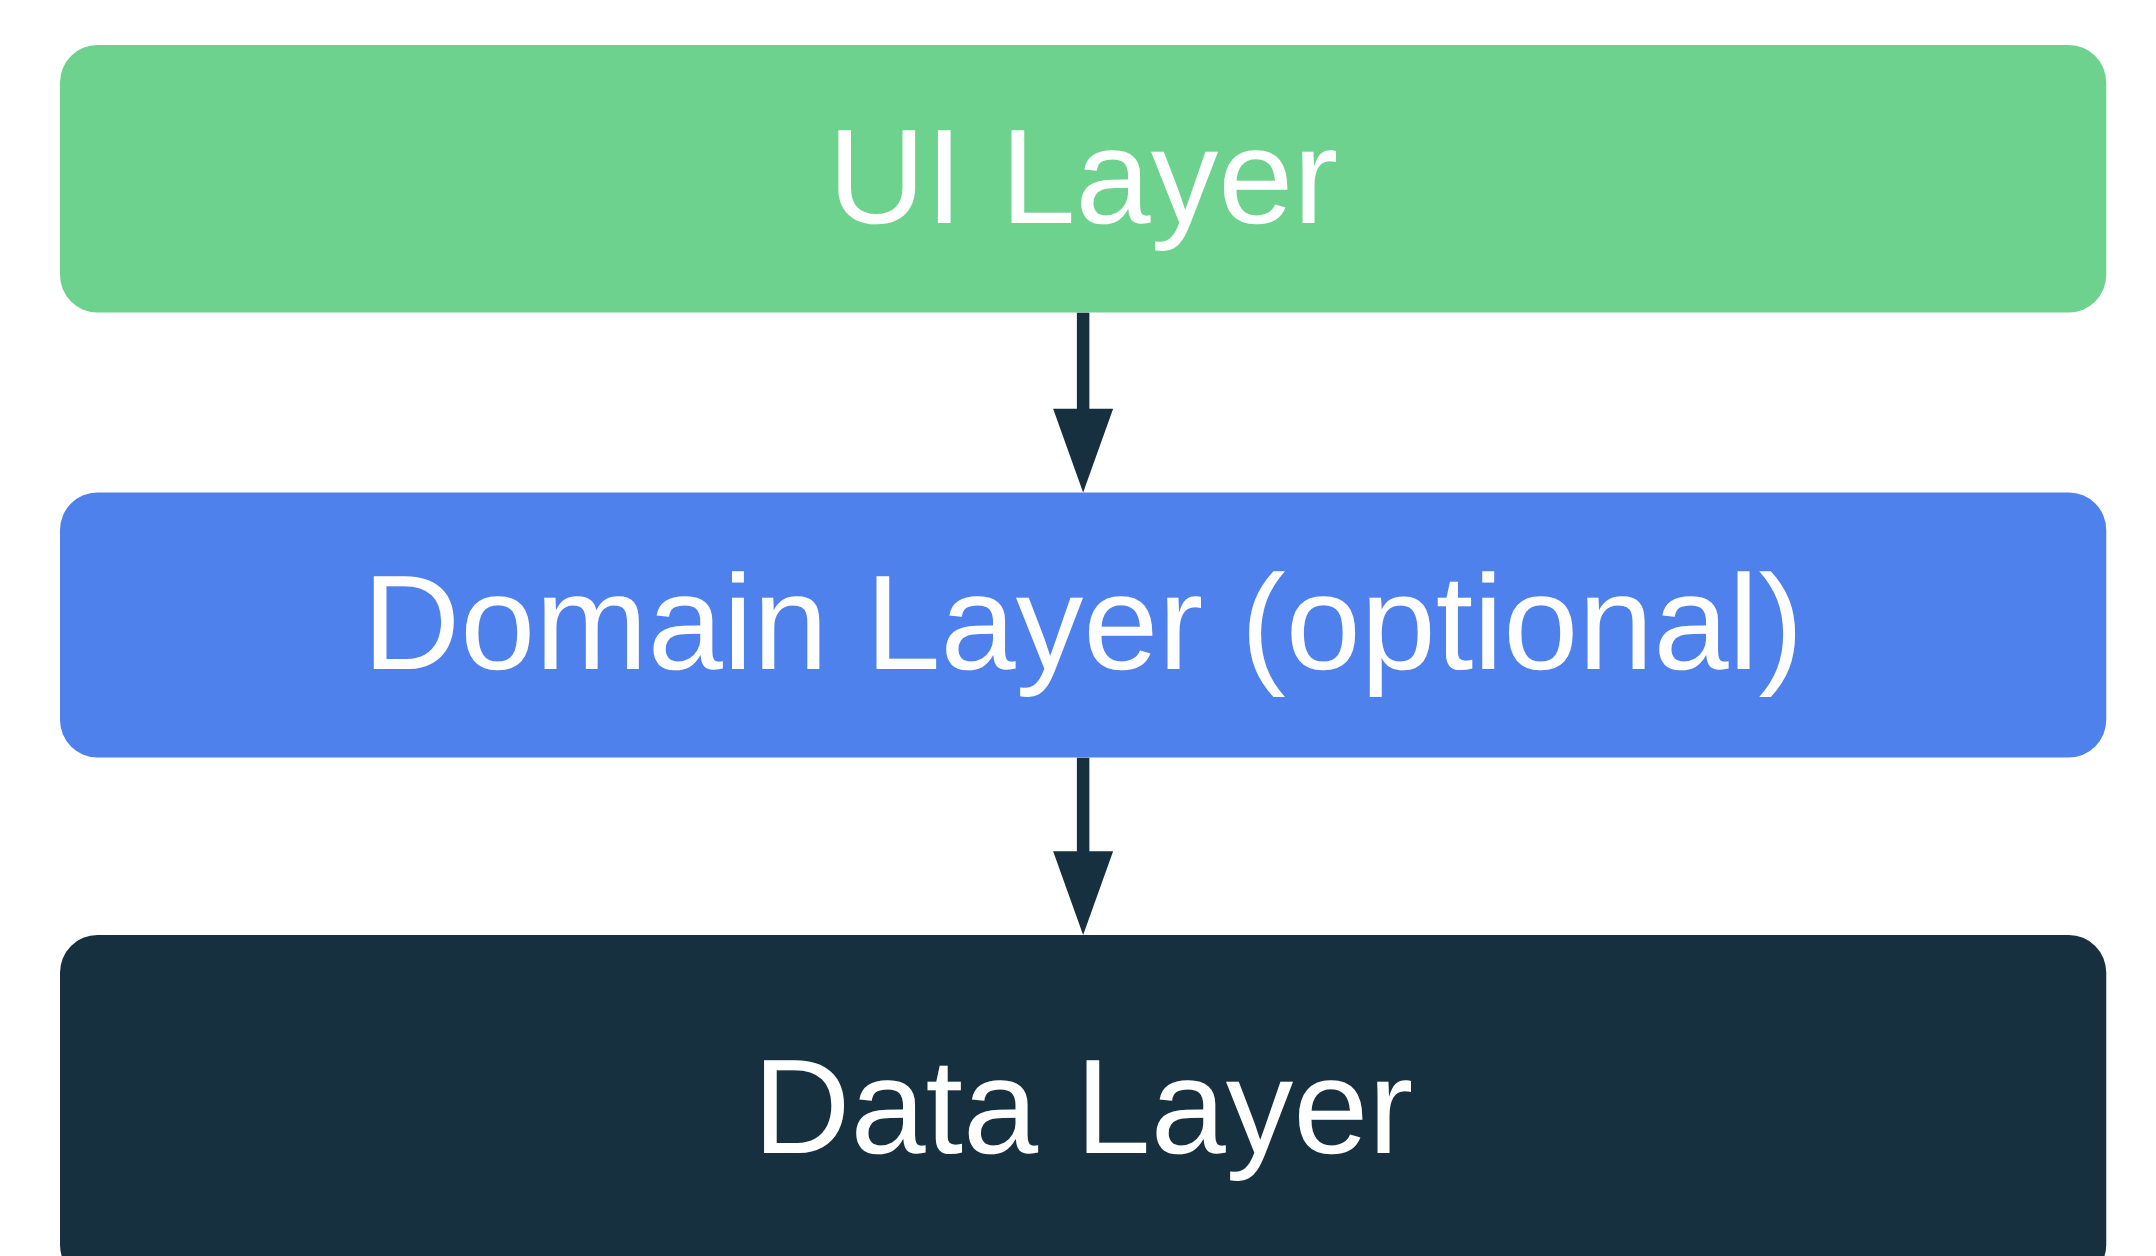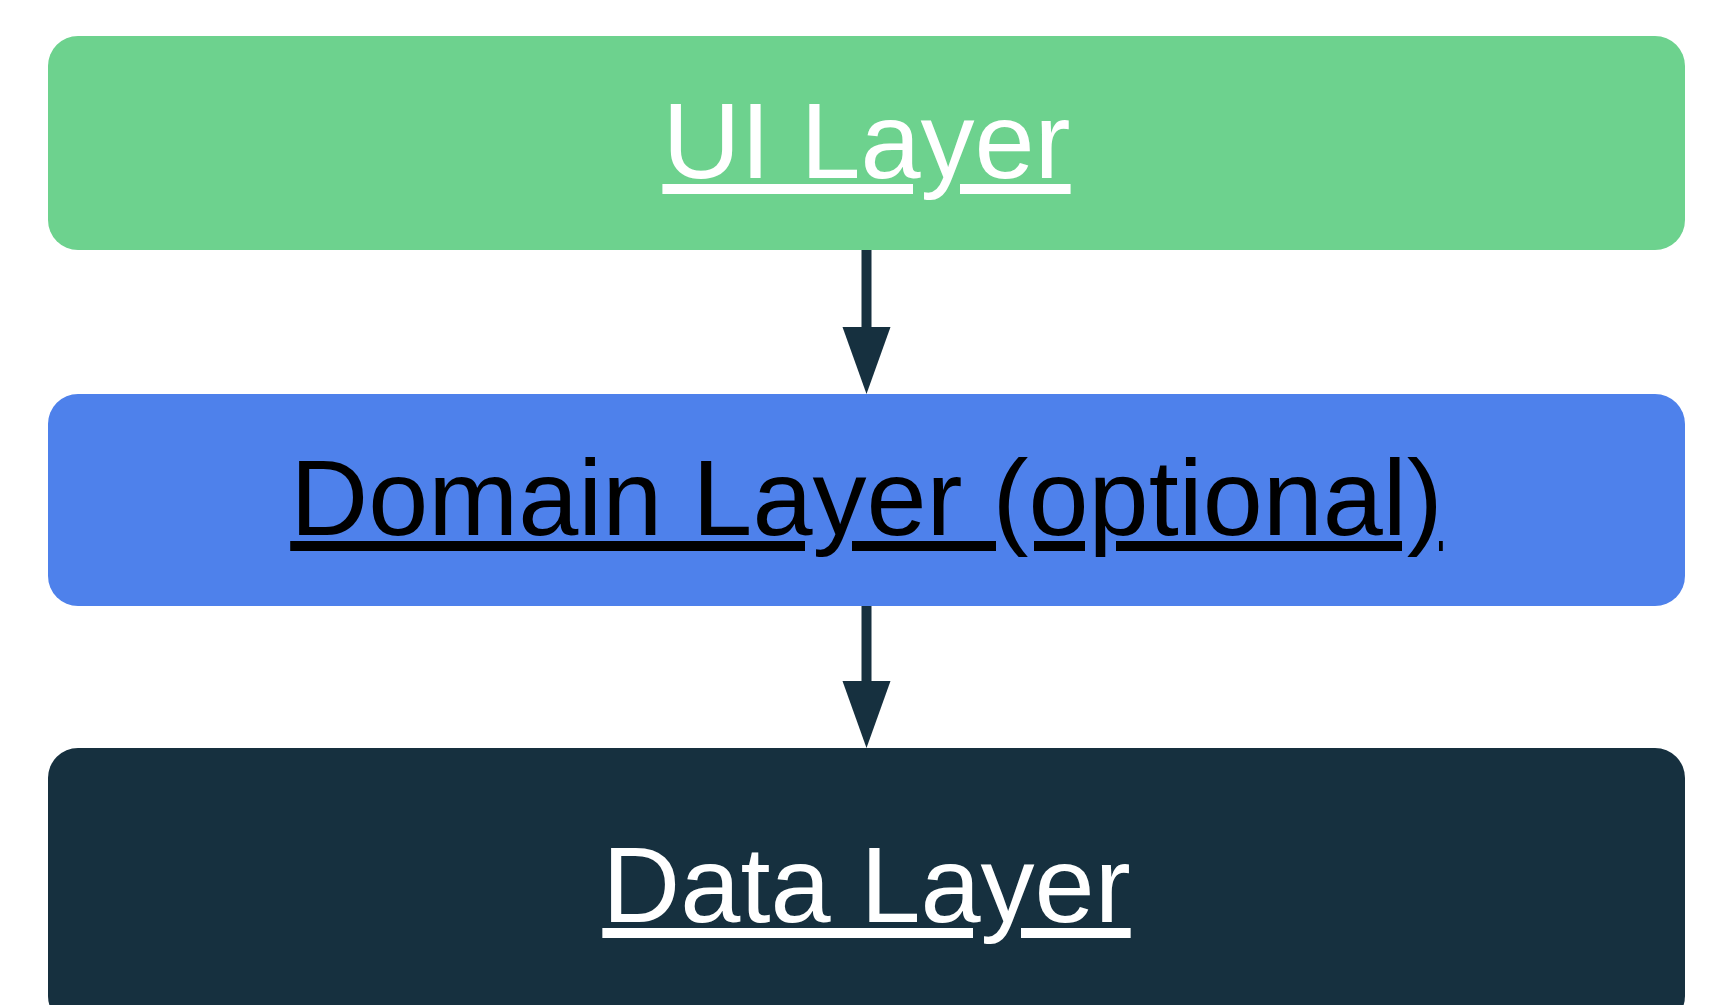--- a/index.html
+++ b/index.html
@@ -26,21 +26,20 @@
   }
   .layer-label {
     color: #ffffff;
     font-size: 108px;
     font-weight: 400;
     letter-spacing: 0;
     line-height: 1;
     white-space: nowrap;
     
     transform: translateY(-2px);
-    text-decoration: underline;
   }
   .box-ui     { top: 36px;  height: 214px; }
   .box-domain { top: 394px; height: 212px; }
   .box-data   { top: 748px; height: 278px; }
   .arrow {
     position: absolute;
     left: 842px;
     width: 49px;
     display: block;
   }
@@ -55,21 +54,21 @@
   <div class="layer-box box-ui" style="background-color: rgb(109, 210, 142);">
     <span class="layer-label" style="color: rgb(255, 255, 255);">UI Layer</span>
   </div>
 
   <svg class="arrow arrow-1" viewBox="0 0 49 144" preserveAspectRatio="none">
     <rect x="19.5" y="0" width="10" height="92" style="fill: rgb(22, 48, 63);"></rect>
     <polygon points="0.5,77 48.5,77 24.5,144" style="fill: rgb(22, 48, 63);"></polygon>
   </svg>
 
   <div class="layer-box box-domain" style="background-color: rgb(78, 129, 235);">
-    <span class="layer-label" style="color: #000000;">Domain Layer (optional)</span>
+    <span class="layer-label" style="color: #ffffff;">Domain Layer (optional)</span>
   </div>
 
   <svg class="arrow arrow-2" viewBox="0 0 49 142" preserveAspectRatio="none">
     <rect x="19.5" y="0" width="10" height="90" style="fill: rgb(22, 48, 63);"></rect>
     <polygon points="0.5,75 48.5,75 24.5,142" style="fill: rgb(22, 48, 63);"></polygon>
   </svg>
 
   <div class="layer-box box-data" style="background-color: rgb(22, 48, 63);">
     <span class="layer-label" style="color: rgb(255, 255, 255);">Data Layer</span>
   </div>

